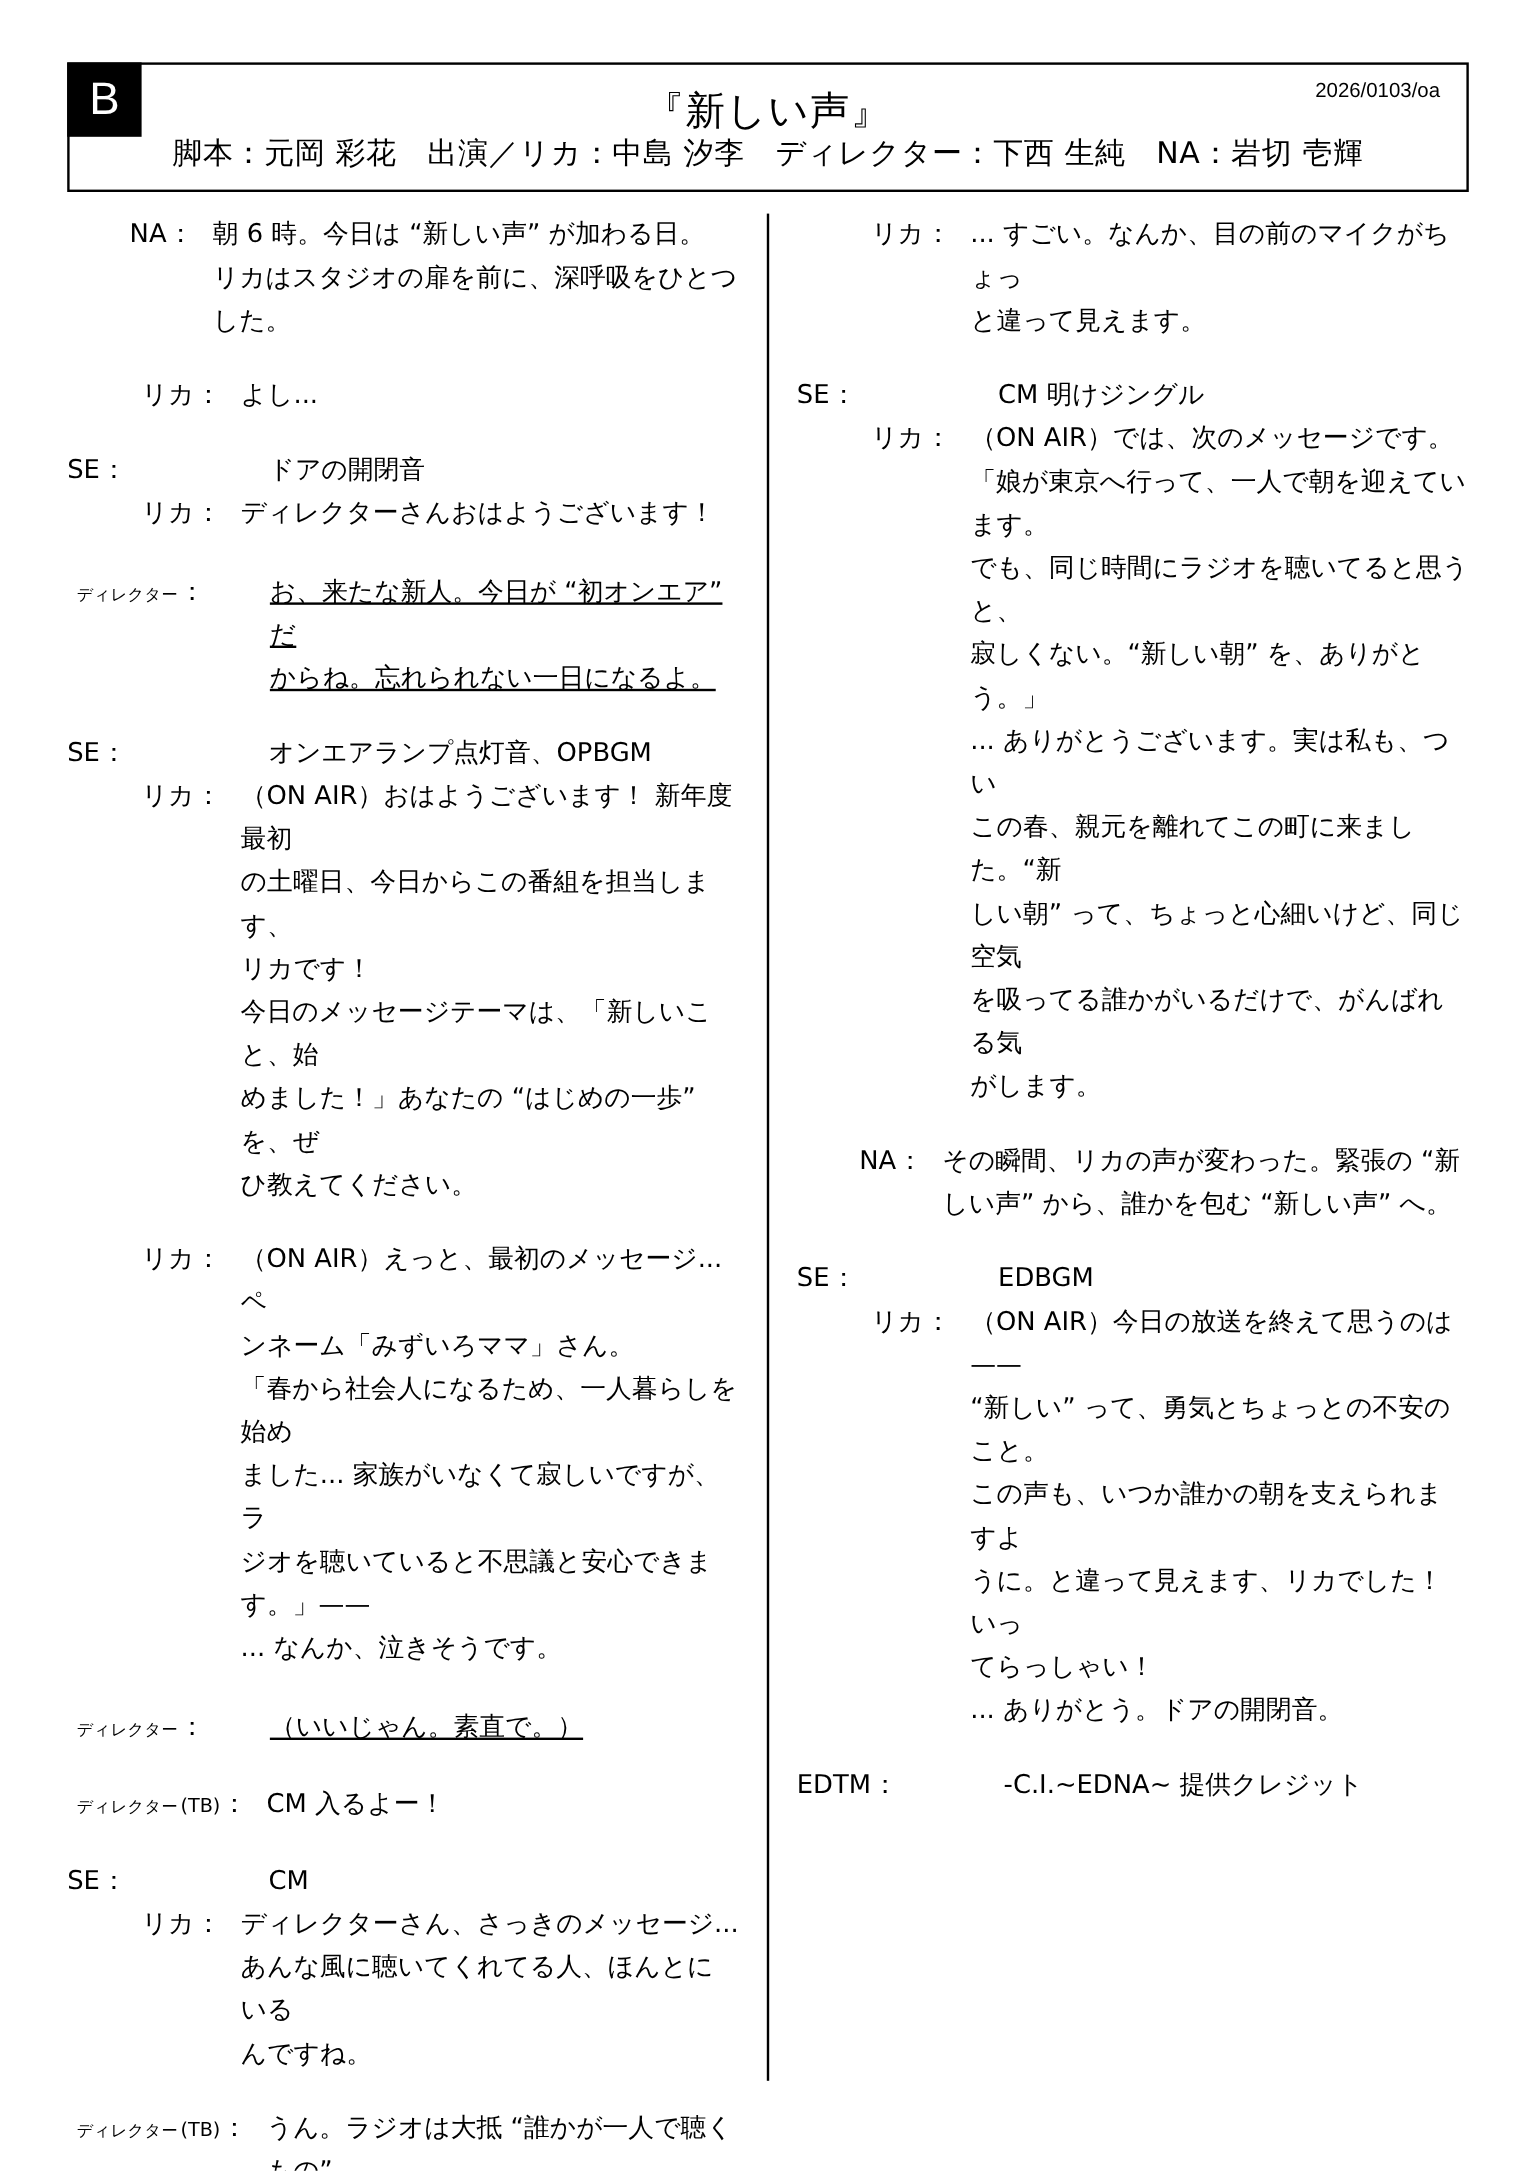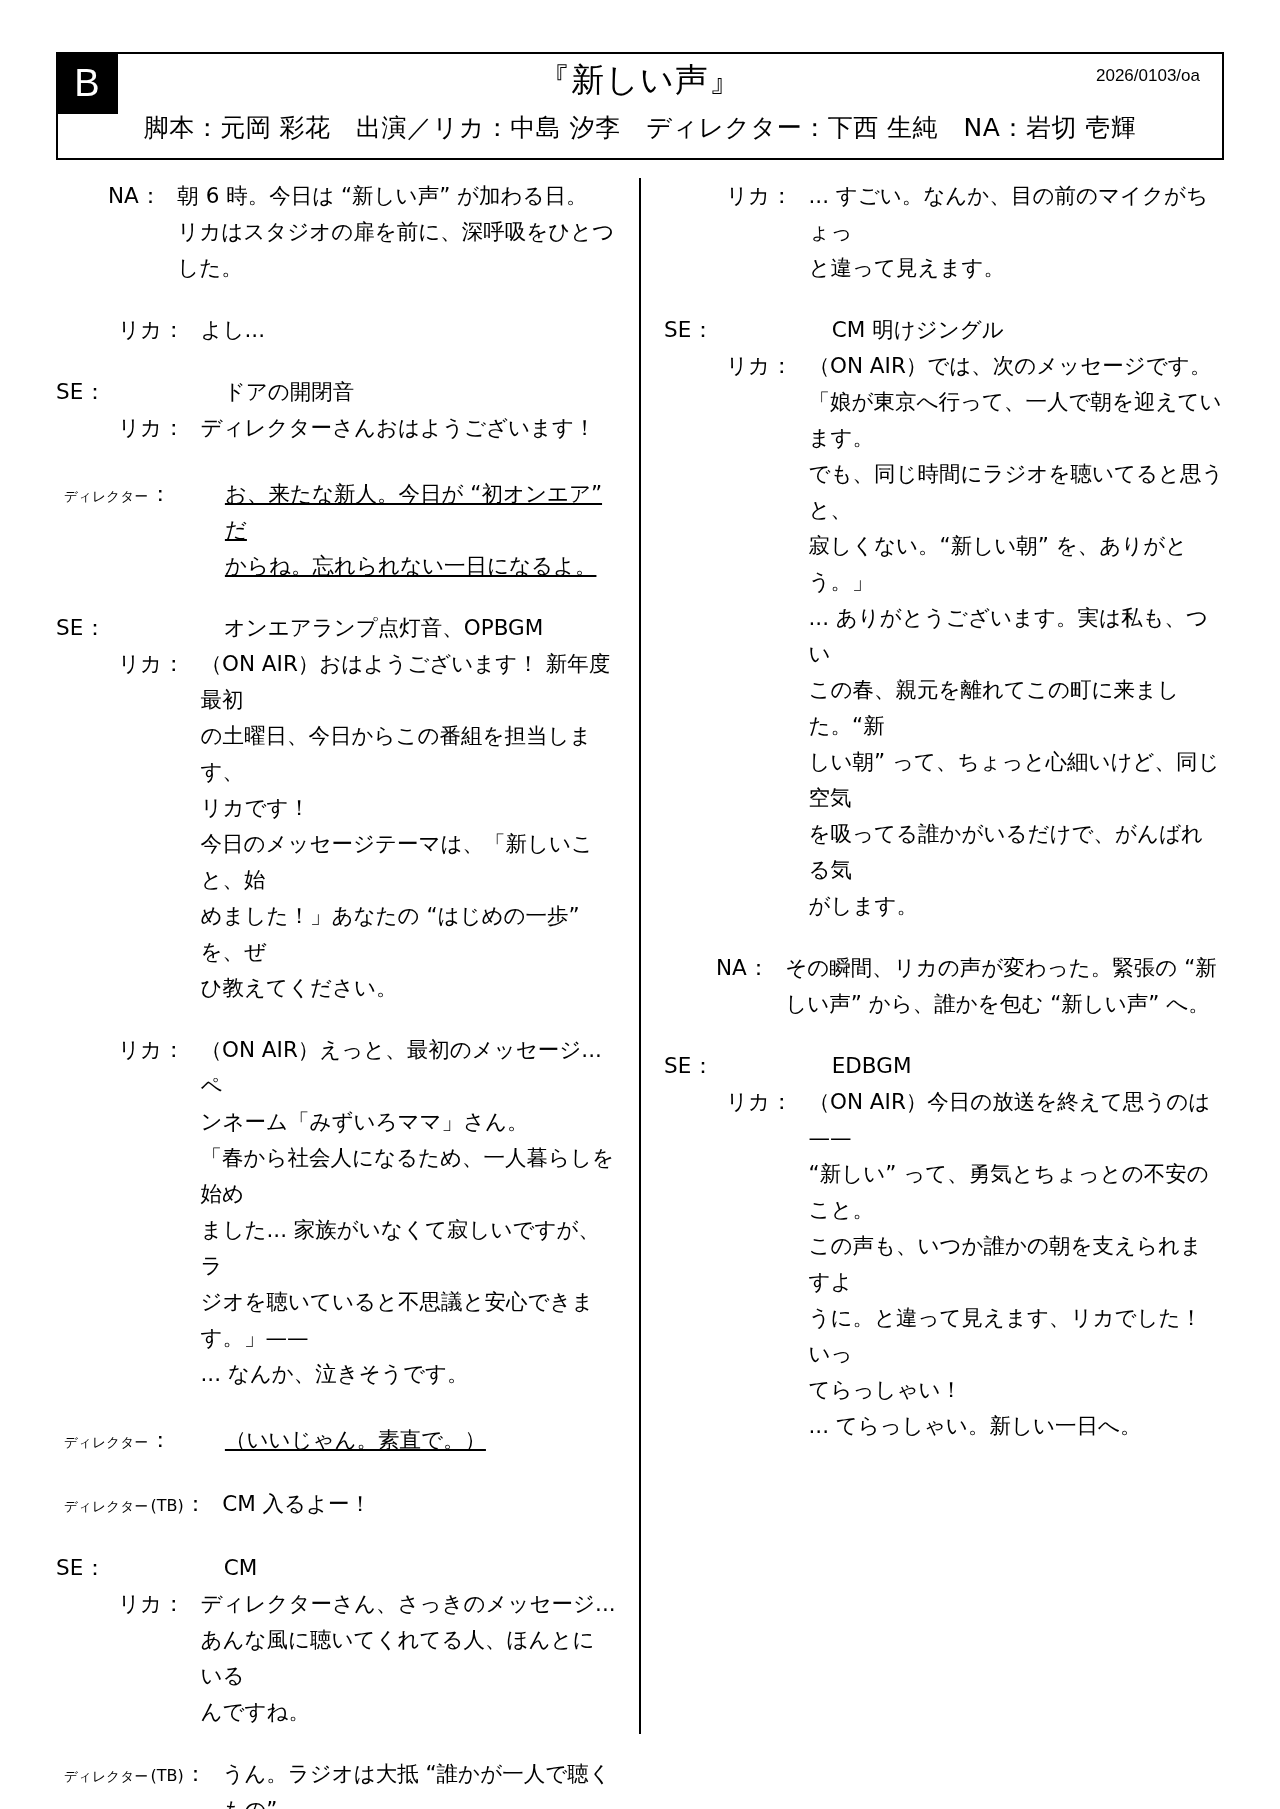--- a/index.html
+++ b/index.html
@@ -19,21 +19,21 @@
     border:2px solid #000;box-sizing:border-box;
   }
   .badge{
     position:absolute;left:-2px;top:-2px;width:62px;height:62px;
     background:#000;color:#fff;
     display:flex;align-items:center;justify-content:center;
     font-size:38px;line-height:1;font-weight:400;
     font-family:"Liberation Sans","DejaVu Sans",sans-serif;
   }
   .title{
-    position:absolute;left:0;top:4px;width:100%;
+    position:absolute;left:0;top:16px;width:100%;
     text-align:center;font-size:33px;letter-spacing:1px;
     font-family:"DejaVu Sans","Liberation Sans",sans-serif;
   }
   .docdate{
     position:absolute;right:22px;top:12px;
     font-size:17px;letter-spacing:0px;
   }
   .credits{
     position:absolute;left:0;top:57px;width:100%;
     text-align:center;font-size:25px;letter-spacing:0.5px;
@@ -291,20 +291,28 @@
         </div>
         <div class="cue ind-3" style="margin-top: 0px;">
           <div class="row gap-sm">
             <div class="spk"><span>リカ</span><span class="colon">：</span></div>
             <div class="body">
               <p>（ON AIR）今日の放送を終えて思うのは——</p>
               <p>“新しい” って、勇気とちょっとの不安のこと。</p>
               <p>この声も、いつか誰かの朝を支えられますよ</p>
               <p>うに。と違って見えます、リカでした！ いっ</p>
               <p>てらっしゃい！</p>
-              <p>... てらっしゃい。新しい一日へ。</p>
+              <p>... ありがとう。ドアの開閉音。</p>
+            </div>
+          </div>
+        </div>
+        <div class="cue ind-0">
+          <div class="row gap-lg">
+            <div class="spk"><span>EDTM</span><span class="colon">：</span></div>
+            <div class="body">
+              <p>-C.I.~EDNA~ 提供クレジット</p>
             </div>
           </div>
         </div>
       </div>
   </div>
 
 </div>
 
 </body></html>

